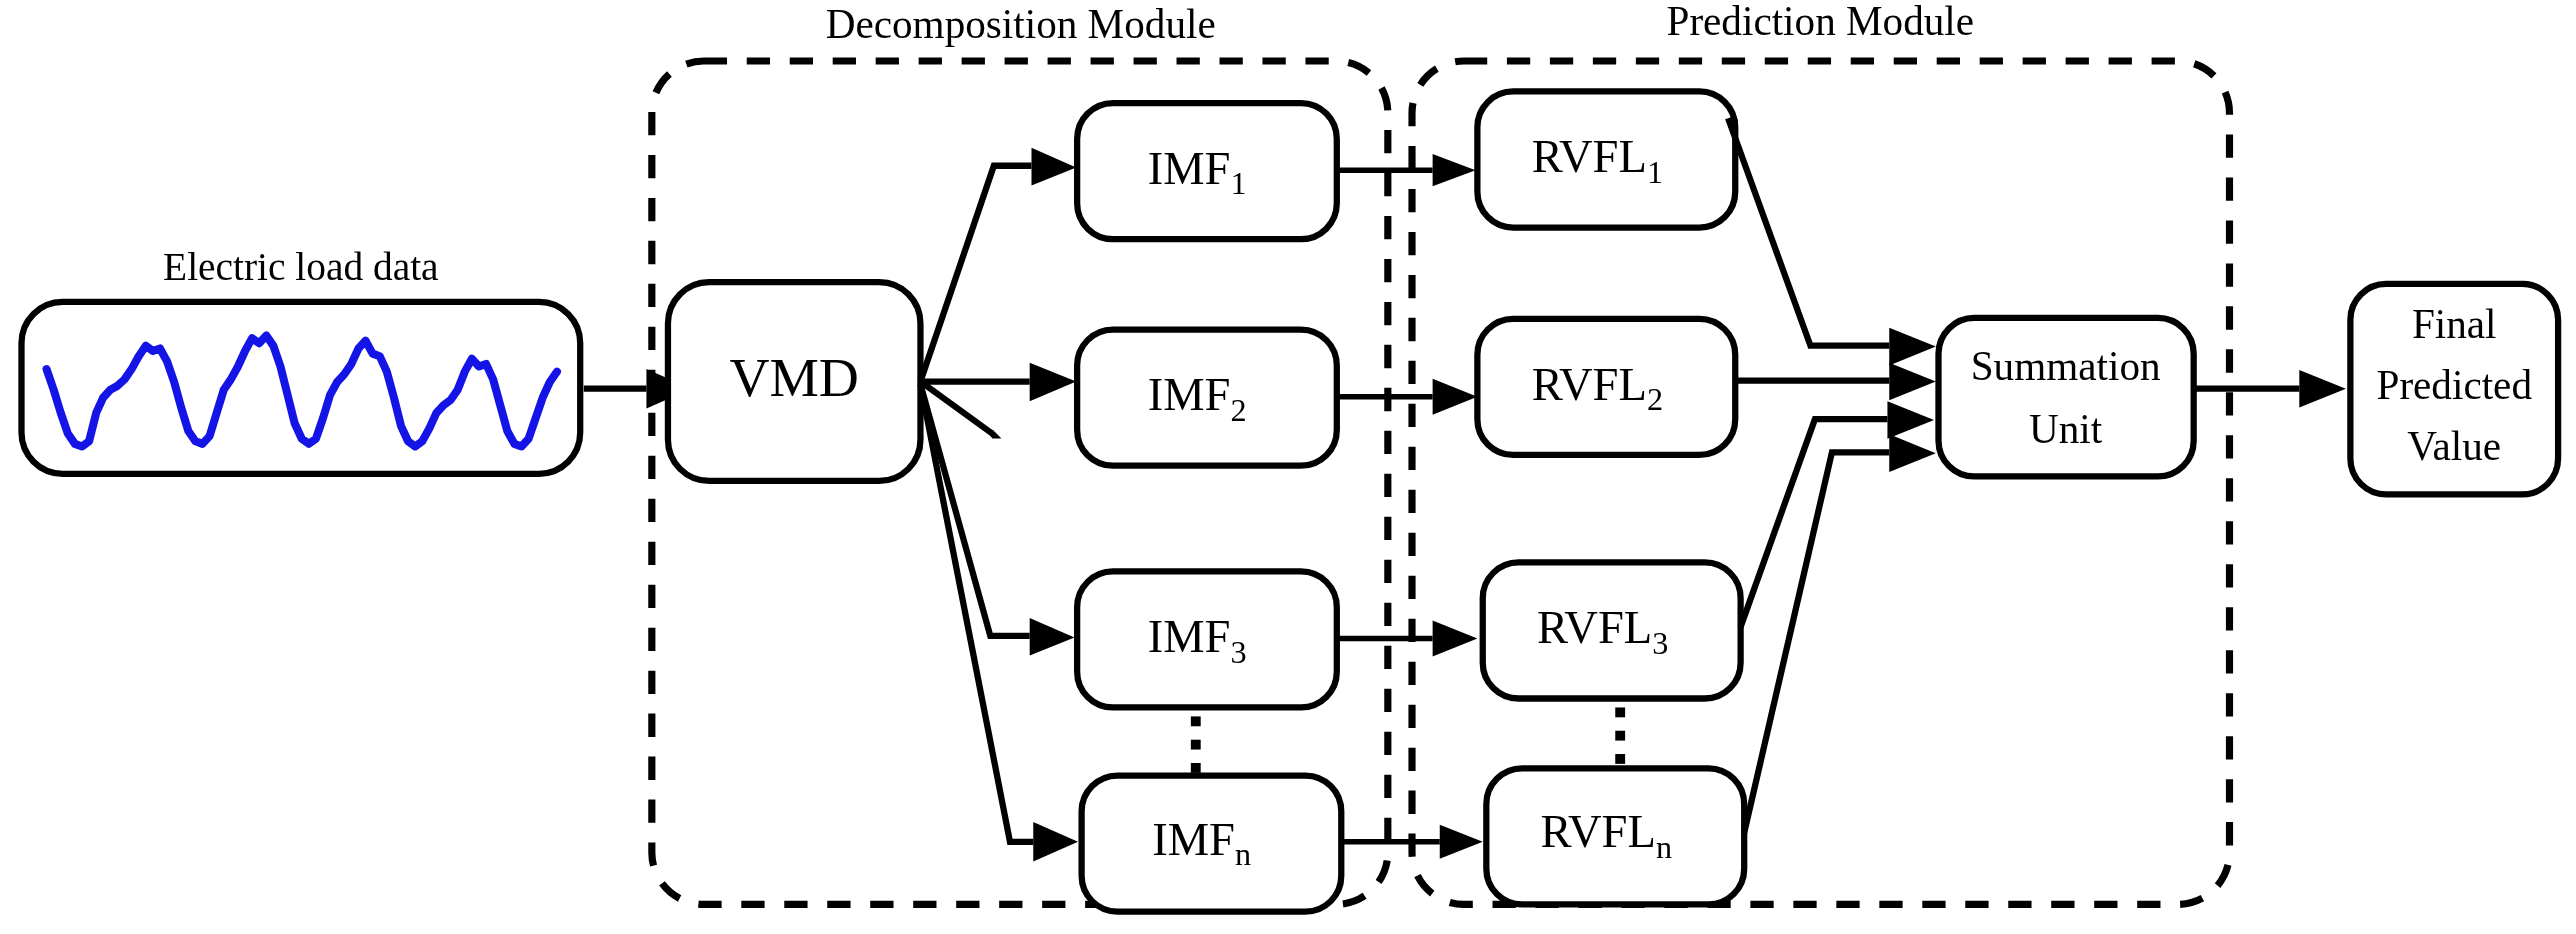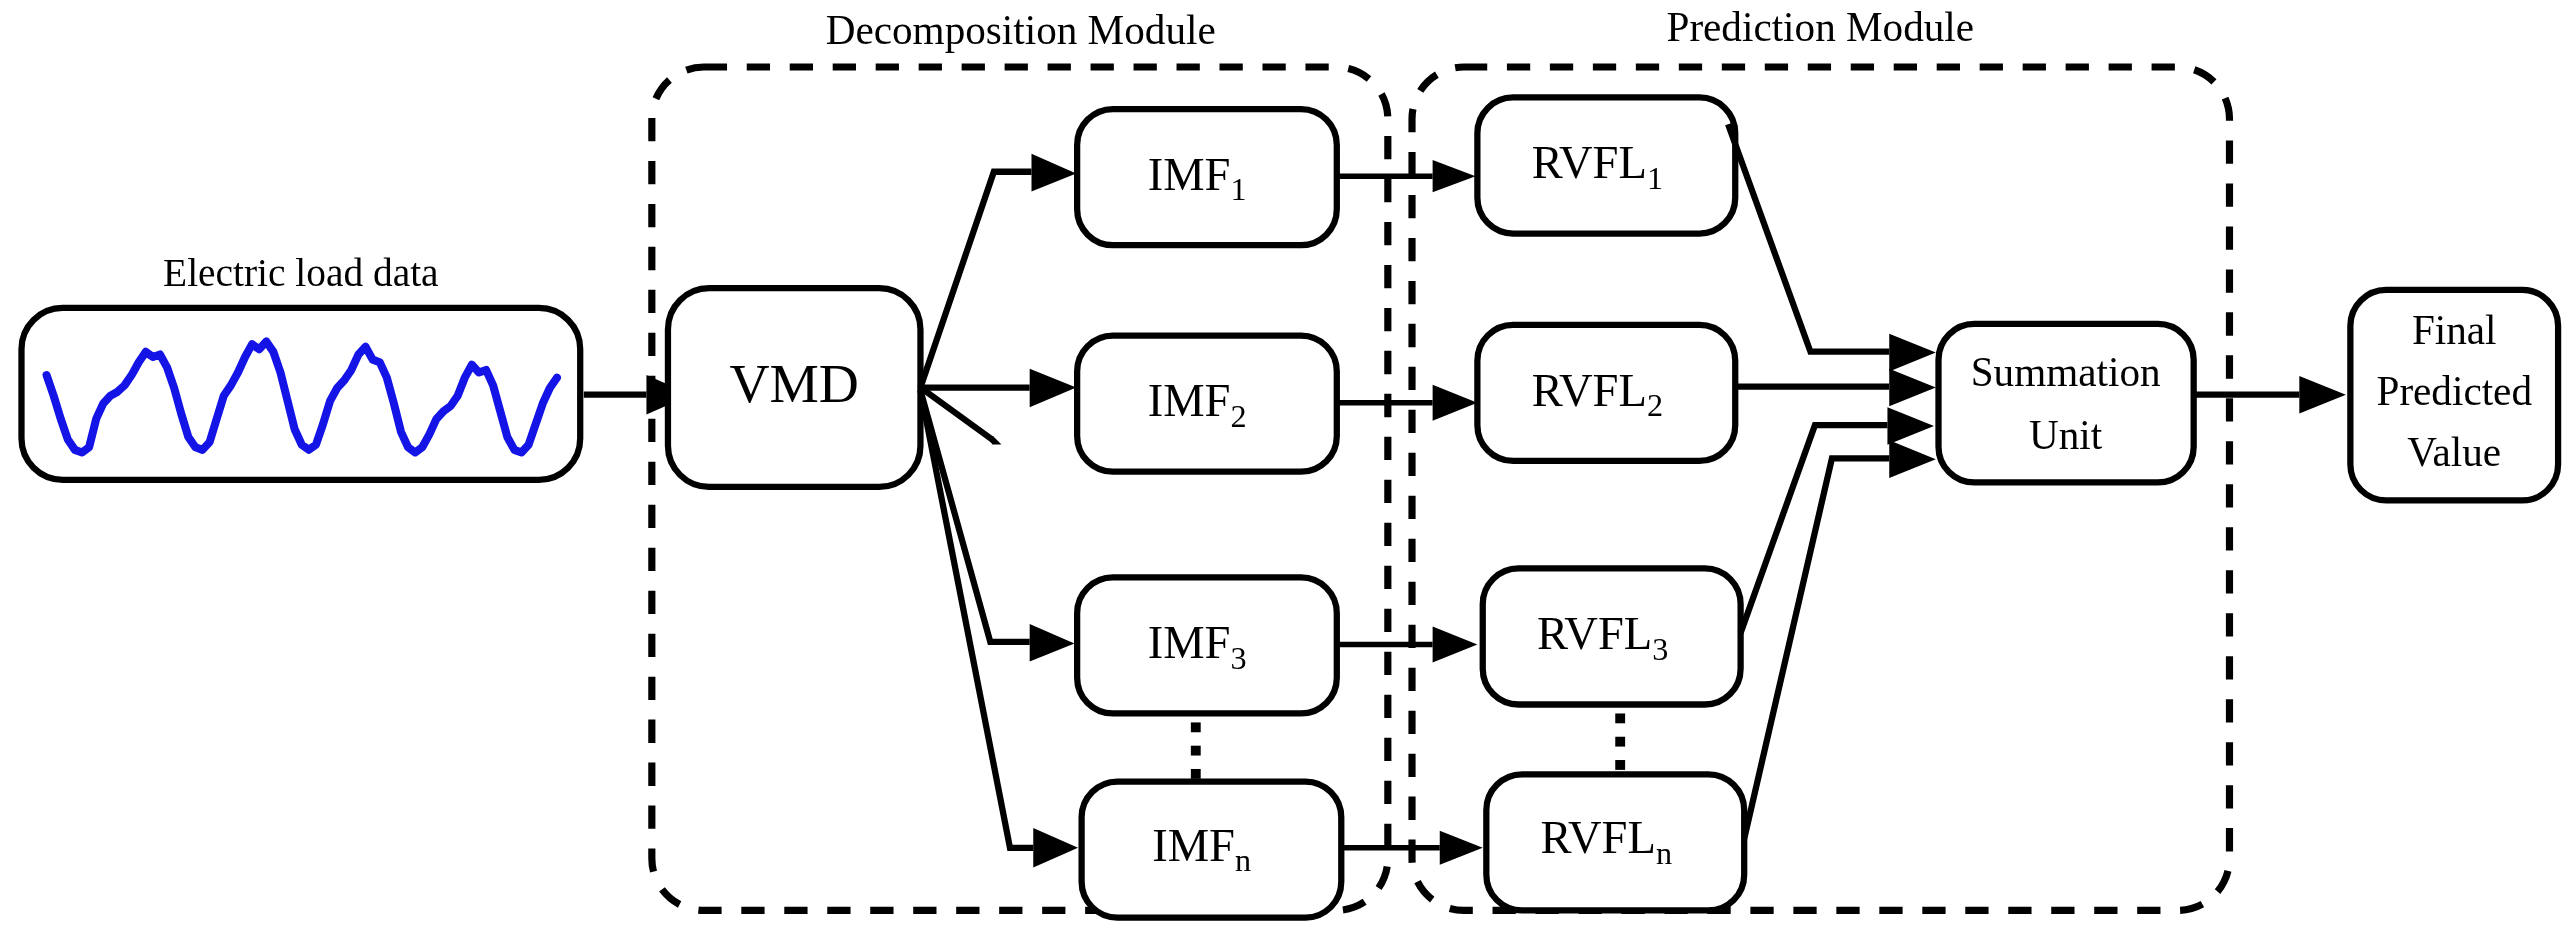--- a/index.html
+++ b/index.html
@@ -12,21 +12,20 @@
     width: 2576px;
     height: 935px;
     overflow: hidden;
     font-family: "Liberation Serif", "DejaVu Serif", serif;
   }
   #diagram-root {
     position: relative;
     width: 2576px;
     height: 834px;
     background: #ffffff;
-    margin-top: 6px;
   }
   svg#diagram-svg {
     display: block;
     width: 2576px;
     height: 935px;
   }
   .box-shape {
     fill: #ffffff;
     stroke: #000000;
     stroke-width: 7;

